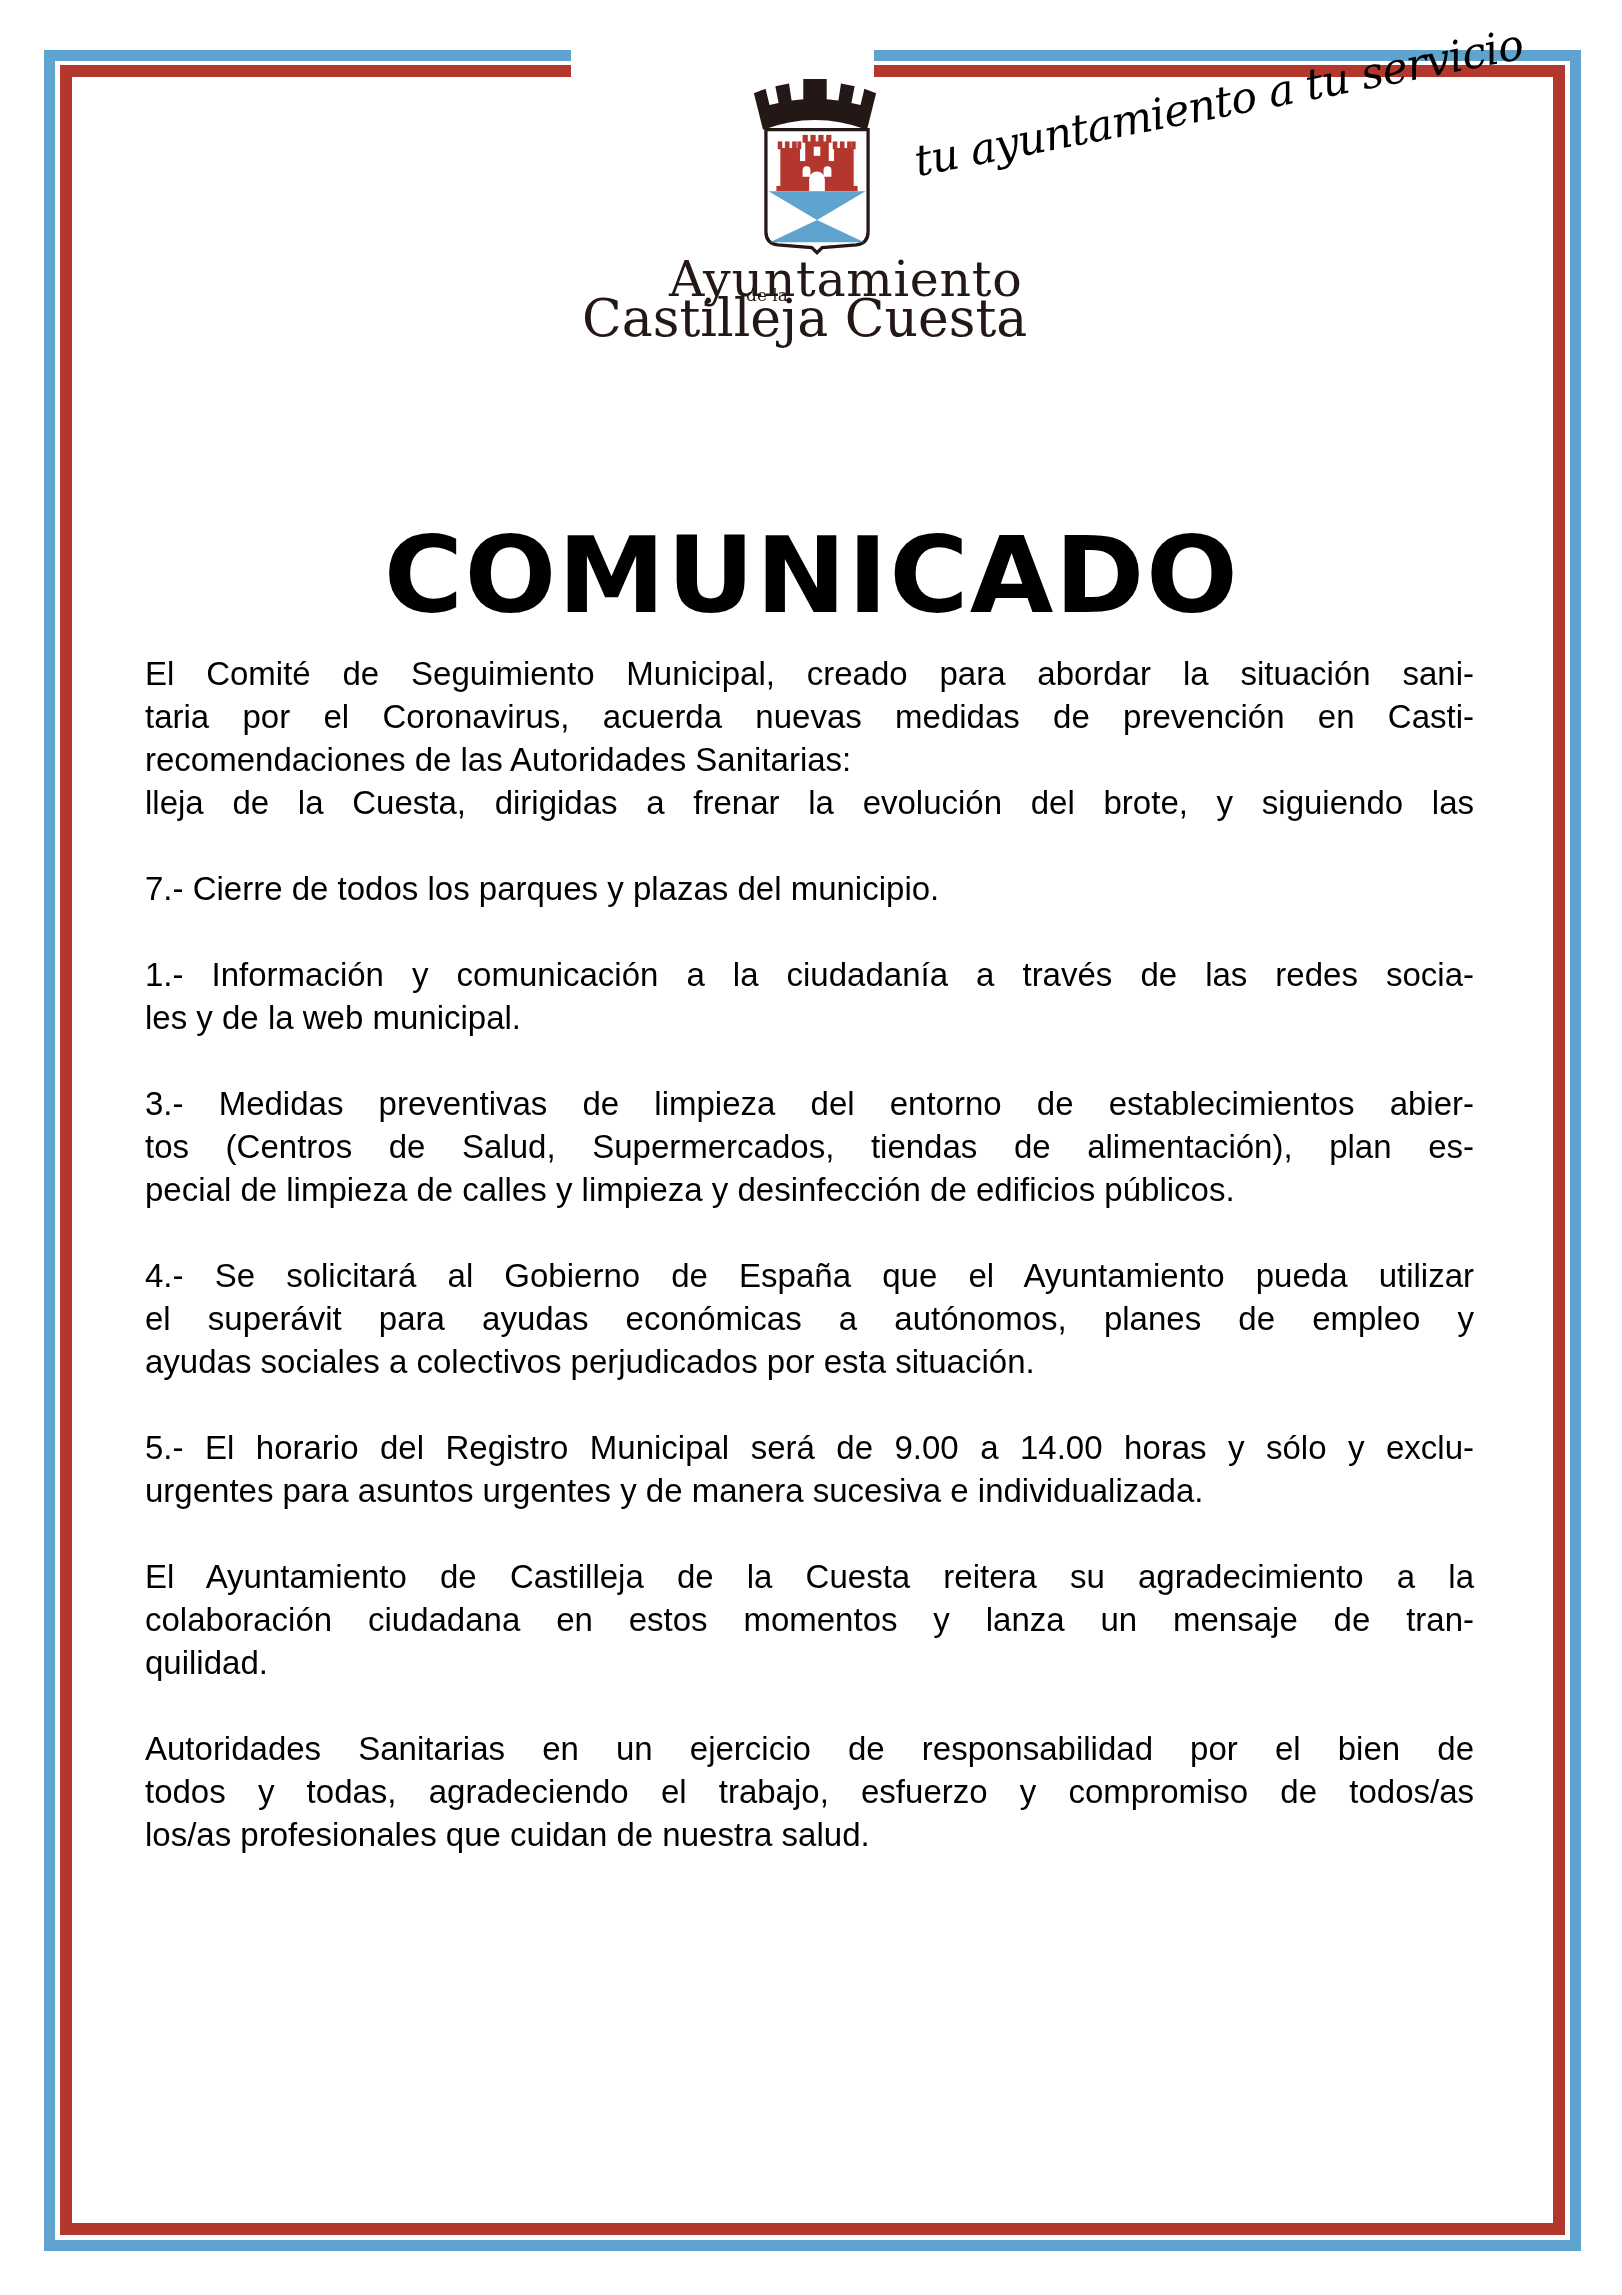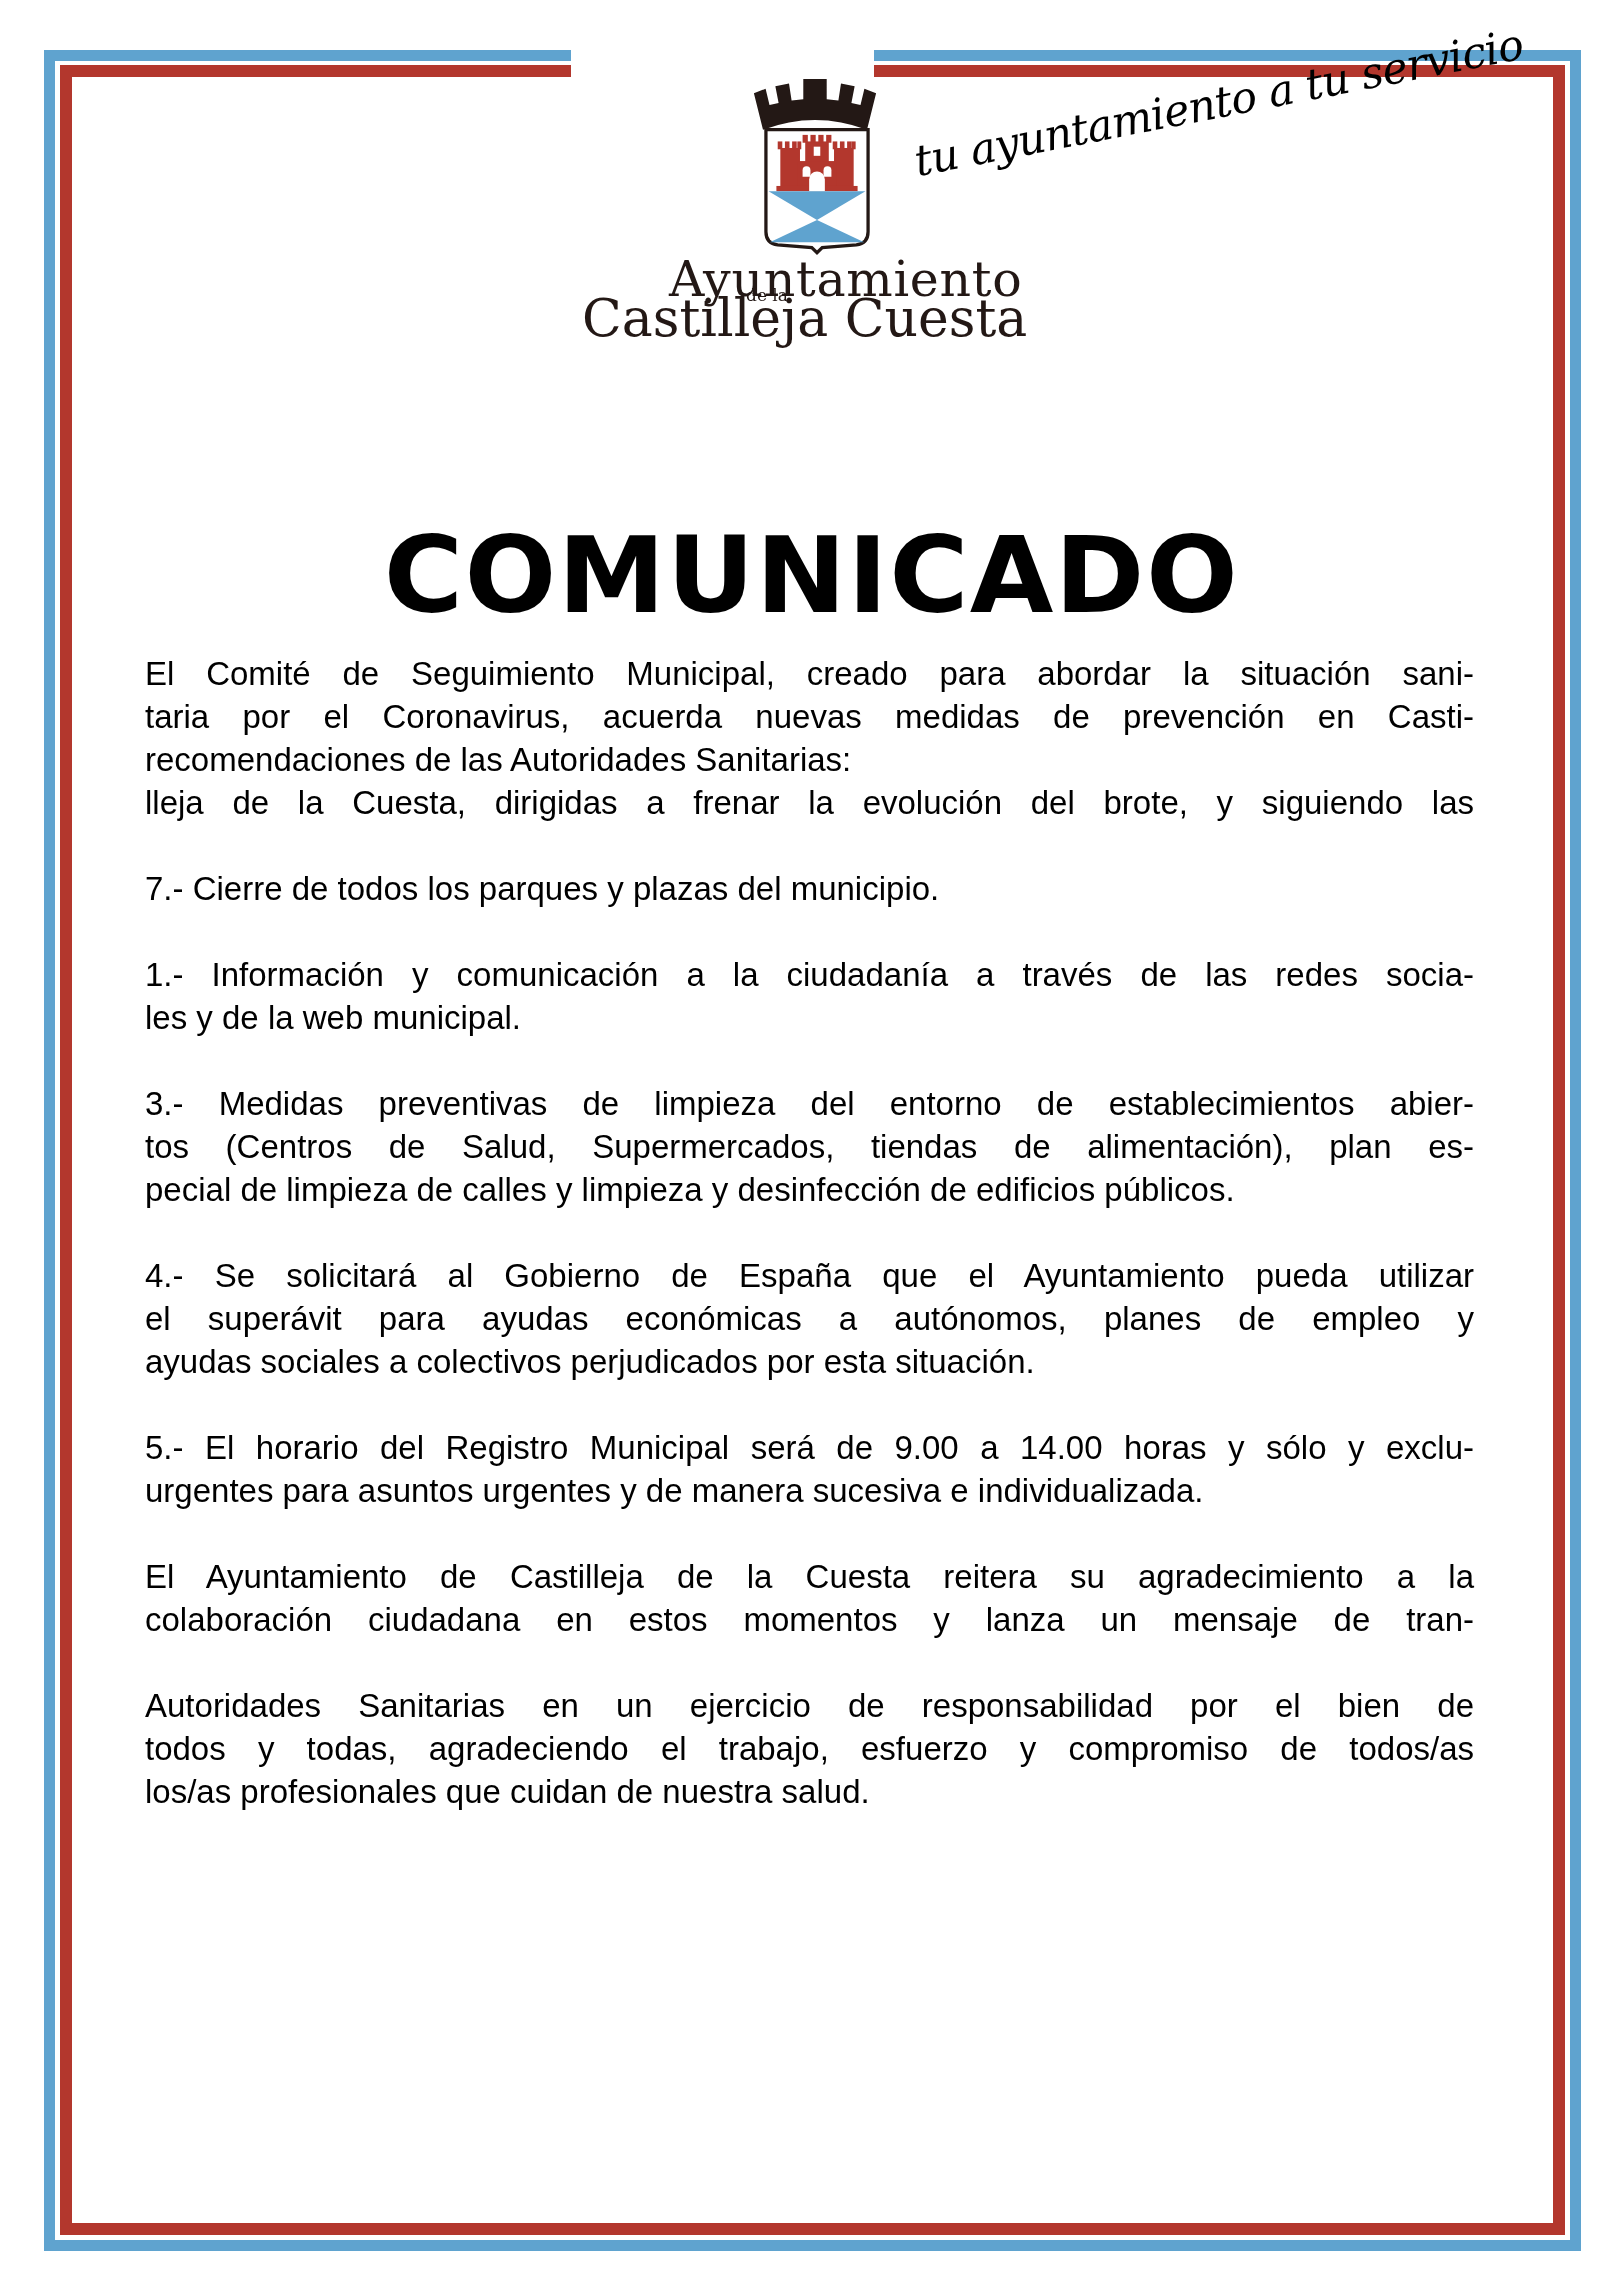--- a/index.html
+++ b/index.html
@@ -106,20 +106,21 @@
     <span class="line">el superávit para ayudas económicas a autónomos, planes de empleo y</span>
     <span class="line last">ayudas sociales a colectivos perjudicados por esta situación.</span>
   </p>
   <p class="para">
     <span class="line">5.- El horario del Registro Municipal será de 9.00 a 14.00 horas y sólo y exclu-</span>
     <span class="line last">urgentes para asuntos urgentes y de manera sucesiva e individualizada.</span>
   </p>
   <p class="para">
     <span class="line">El Ayuntamiento de Castilleja de la Cuesta reitera su agradecimiento a la</span>
     <span class="line">colaboración ciudadana en estos momentos y lanza un mensaje de tran-</span>
+    <span class="line last">quilidad.</span>
   </p>
   <p class="para">
     <span class="line">Autoridades Sanitarias en un ejercicio de responsabilidad por el bien de</span>
     <span class="line">todos y todas, agradeciendo el trabajo, esfuerzo y compromiso de todos/as</span>
     <span class="line last">los/as profesionales que cuidan de nuestra salud.</span>
   </p>
 </div>
 
 
 </body></html>

